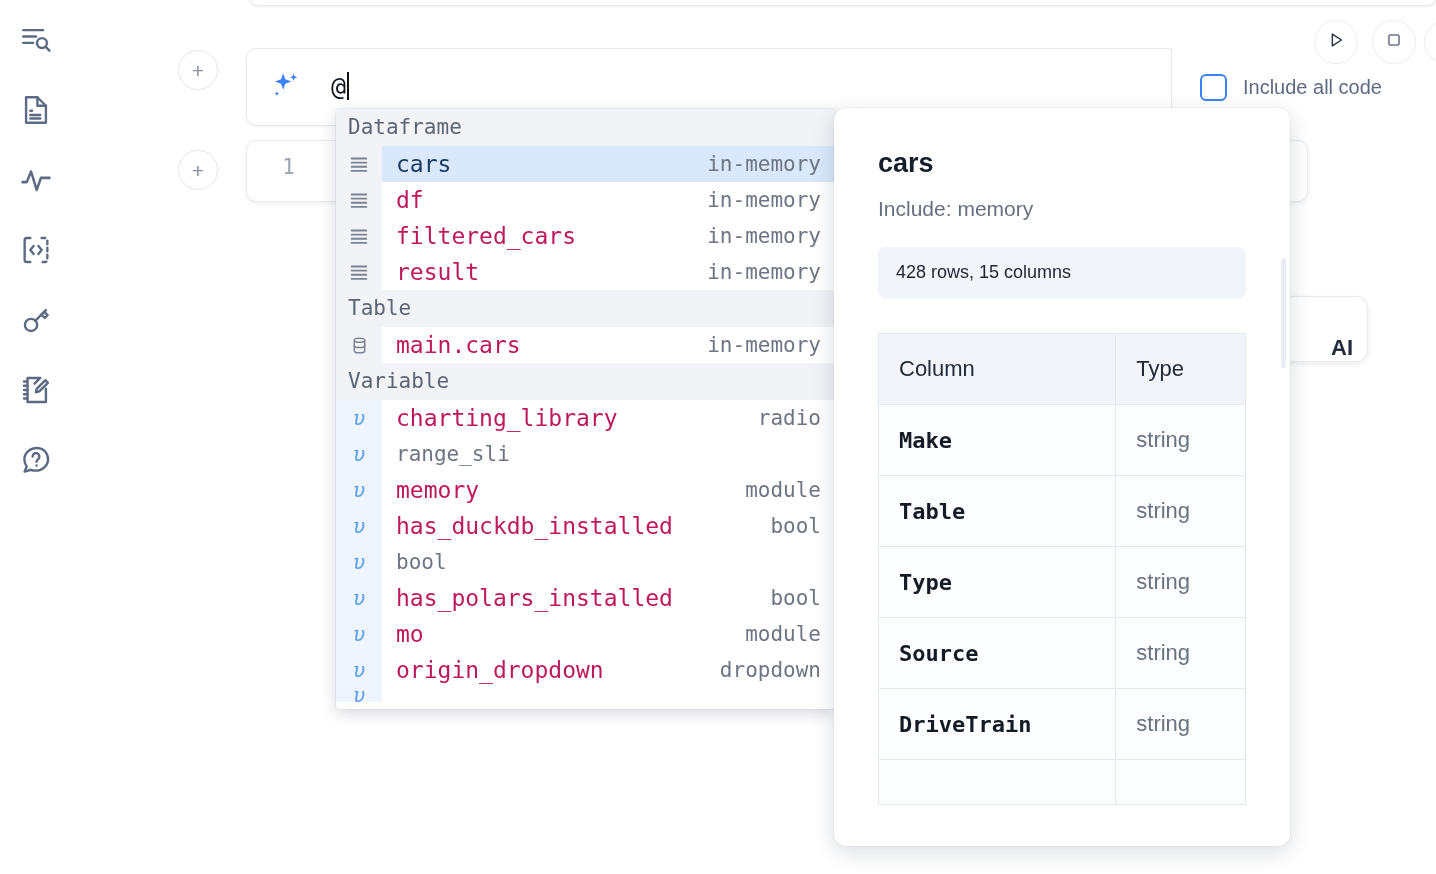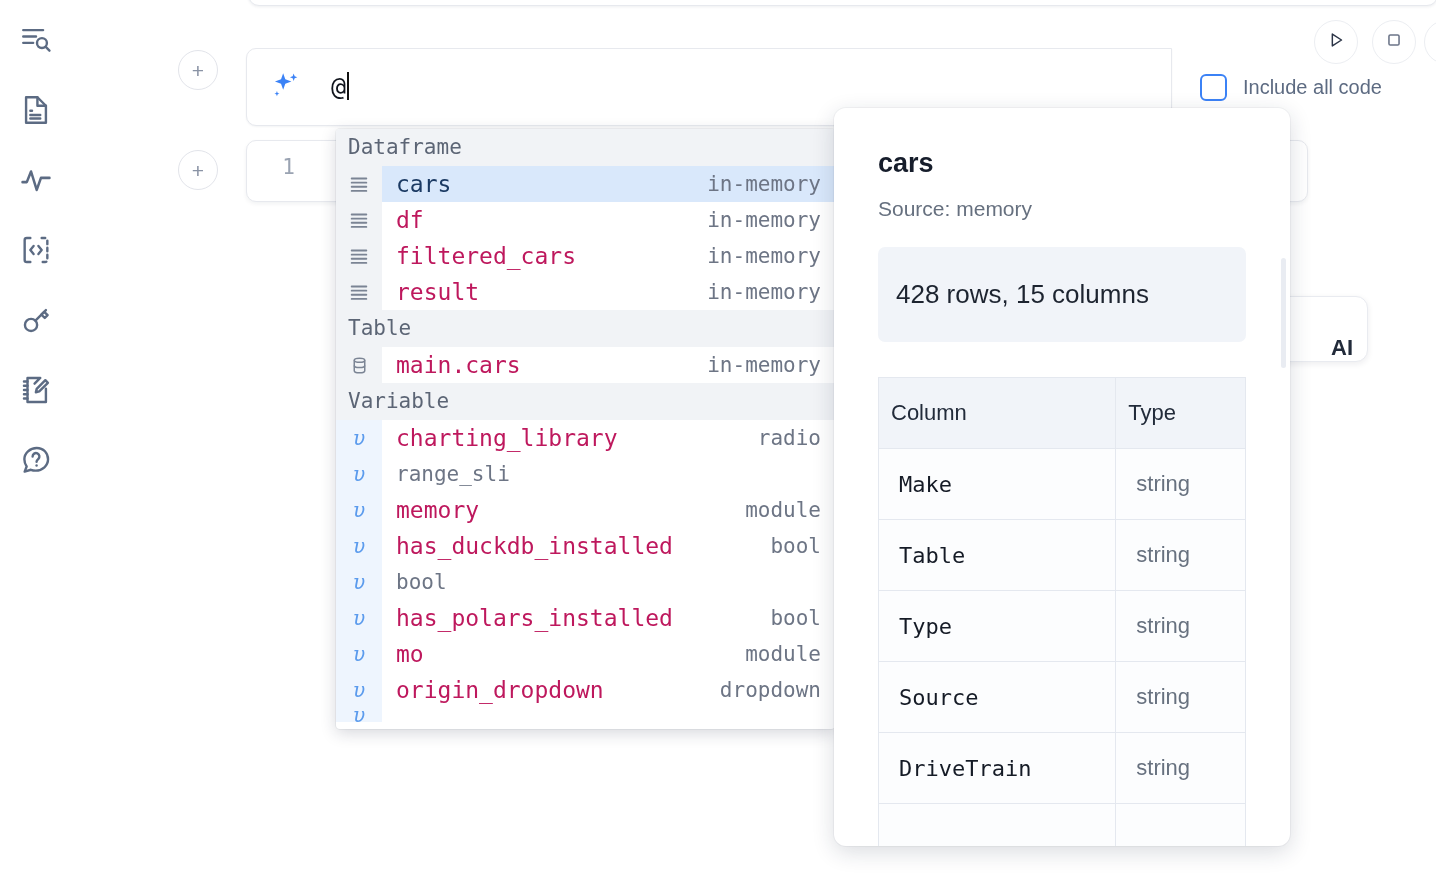--- a/index.html
+++ b/index.html
@@ -116,21 +116,20 @@
     overflow: hidden;
   }
 
   
   .ac {
     position: absolute; left: 336px; top: 109px; width: 499px; height: 600px;
     background: #ffffff; border-radius: 4px;
     box-shadow: 0 4px 16px rgba(25,35,60,0.18), 0 0 0 1px rgba(25,35,60,0.05);
     overflow: hidden; z-index: 20;
     font-family: "DejaVu Sans Mono", monospace;
-    margin-top: 20px;
   }
   .ac-group {
     height: 37px; background: #f1f3f6; color: #5c6575;
     font-size: 21px; line-height: 37px; padding-left: 12px;
     font-family: "DejaVu Sans Mono", monospace;
   }
   .ac-item {
     height: 36px; display: flex; align-items: center;
     background: #ffffff; cursor: pointer; position: relative;
   }
@@ -155,36 +154,36 @@
   .info {
     position: absolute; left: 834px; top: 108px; width: 456px; height: 738px;
     background: #ffffff; border-radius: 12px;
     box-shadow: 0 6px 22px rgba(25,35,60,0.16), 0 0 0 1px rgba(25,35,60,0.04);
     z-index: 30; overflow: hidden; padding: 40px 44px 0 44px;
   }
   .info-title { font-size: 27px; font-weight: bold; color: #161d2b; }
   .info-src { margin-top: 18px; font-size: 21px; color: #66707f; }
   .info-pill {
     margin-top: 26px; background: #f1f4f9; border-radius: 7px;
-    padding: 32px 18px; font-size: 26px; color: #1d2430;
+    padding: 15px 18px; font-size: 18px; color: #1d2430;
   }
   .info-table {
     margin-top: 35px; width: 368px; border-collapse: collapse;
     border: 1px solid #e4e8ef;
   }
   .info-table th {
     background: #f1f4f9; text-align: left; font-weight: normal;
-    font-size: 22px; color: #222b3a; padding: 22px 12px;
+    font-size: 22px; color: #222b3a; padding: 22px 20px;
     border: 1px solid #e4e8ef;
   }
   .info-table td {
     font-size: 22px; padding: 22px 20px; border: 1px solid #e4e8ef;
     background: #fcfdfe;
   }
-  .info-table td.col { font-family: "DejaVu Sans Mono", monospace; color: #151b26; }
+  .info-table td.col { font-family: "DejaVu Sans Mono", monospace; color: #151b26; font-weight: bold; }
   .info-table td.typ { color: #67717f; }
   .info-sb {
     position: absolute; right: 4px; top: 150px; width: 5px; height: 110px;
     background: #e9ecf2; border-radius: 3px; cursor: pointer;
   }
 </style>
 </head>
 <body>
 
 <div id="root">
@@ -439,21 +438,21 @@
         <div class="ac-gutter">υ</div>
         <div class="ac-main">
           <span class="ac-label"></span>
           <span class="ac-type"></span>
         </div>
       </div>
     </div>
 
   <div class="info">
     <div class="info-title">cars</div>
-    <div class="info-src">Source: memory</div>
+    <div class="info-src">Include: memory</div>
     <div class="info-pill">428 rows, 15 columns</div>
     <table class="info-table">
       <thead>
         <tr>
           <th>Column</th>
           <th>Type</th>
         </tr>
       </thead>
       <tbody id="schema-body">
           <tr>

